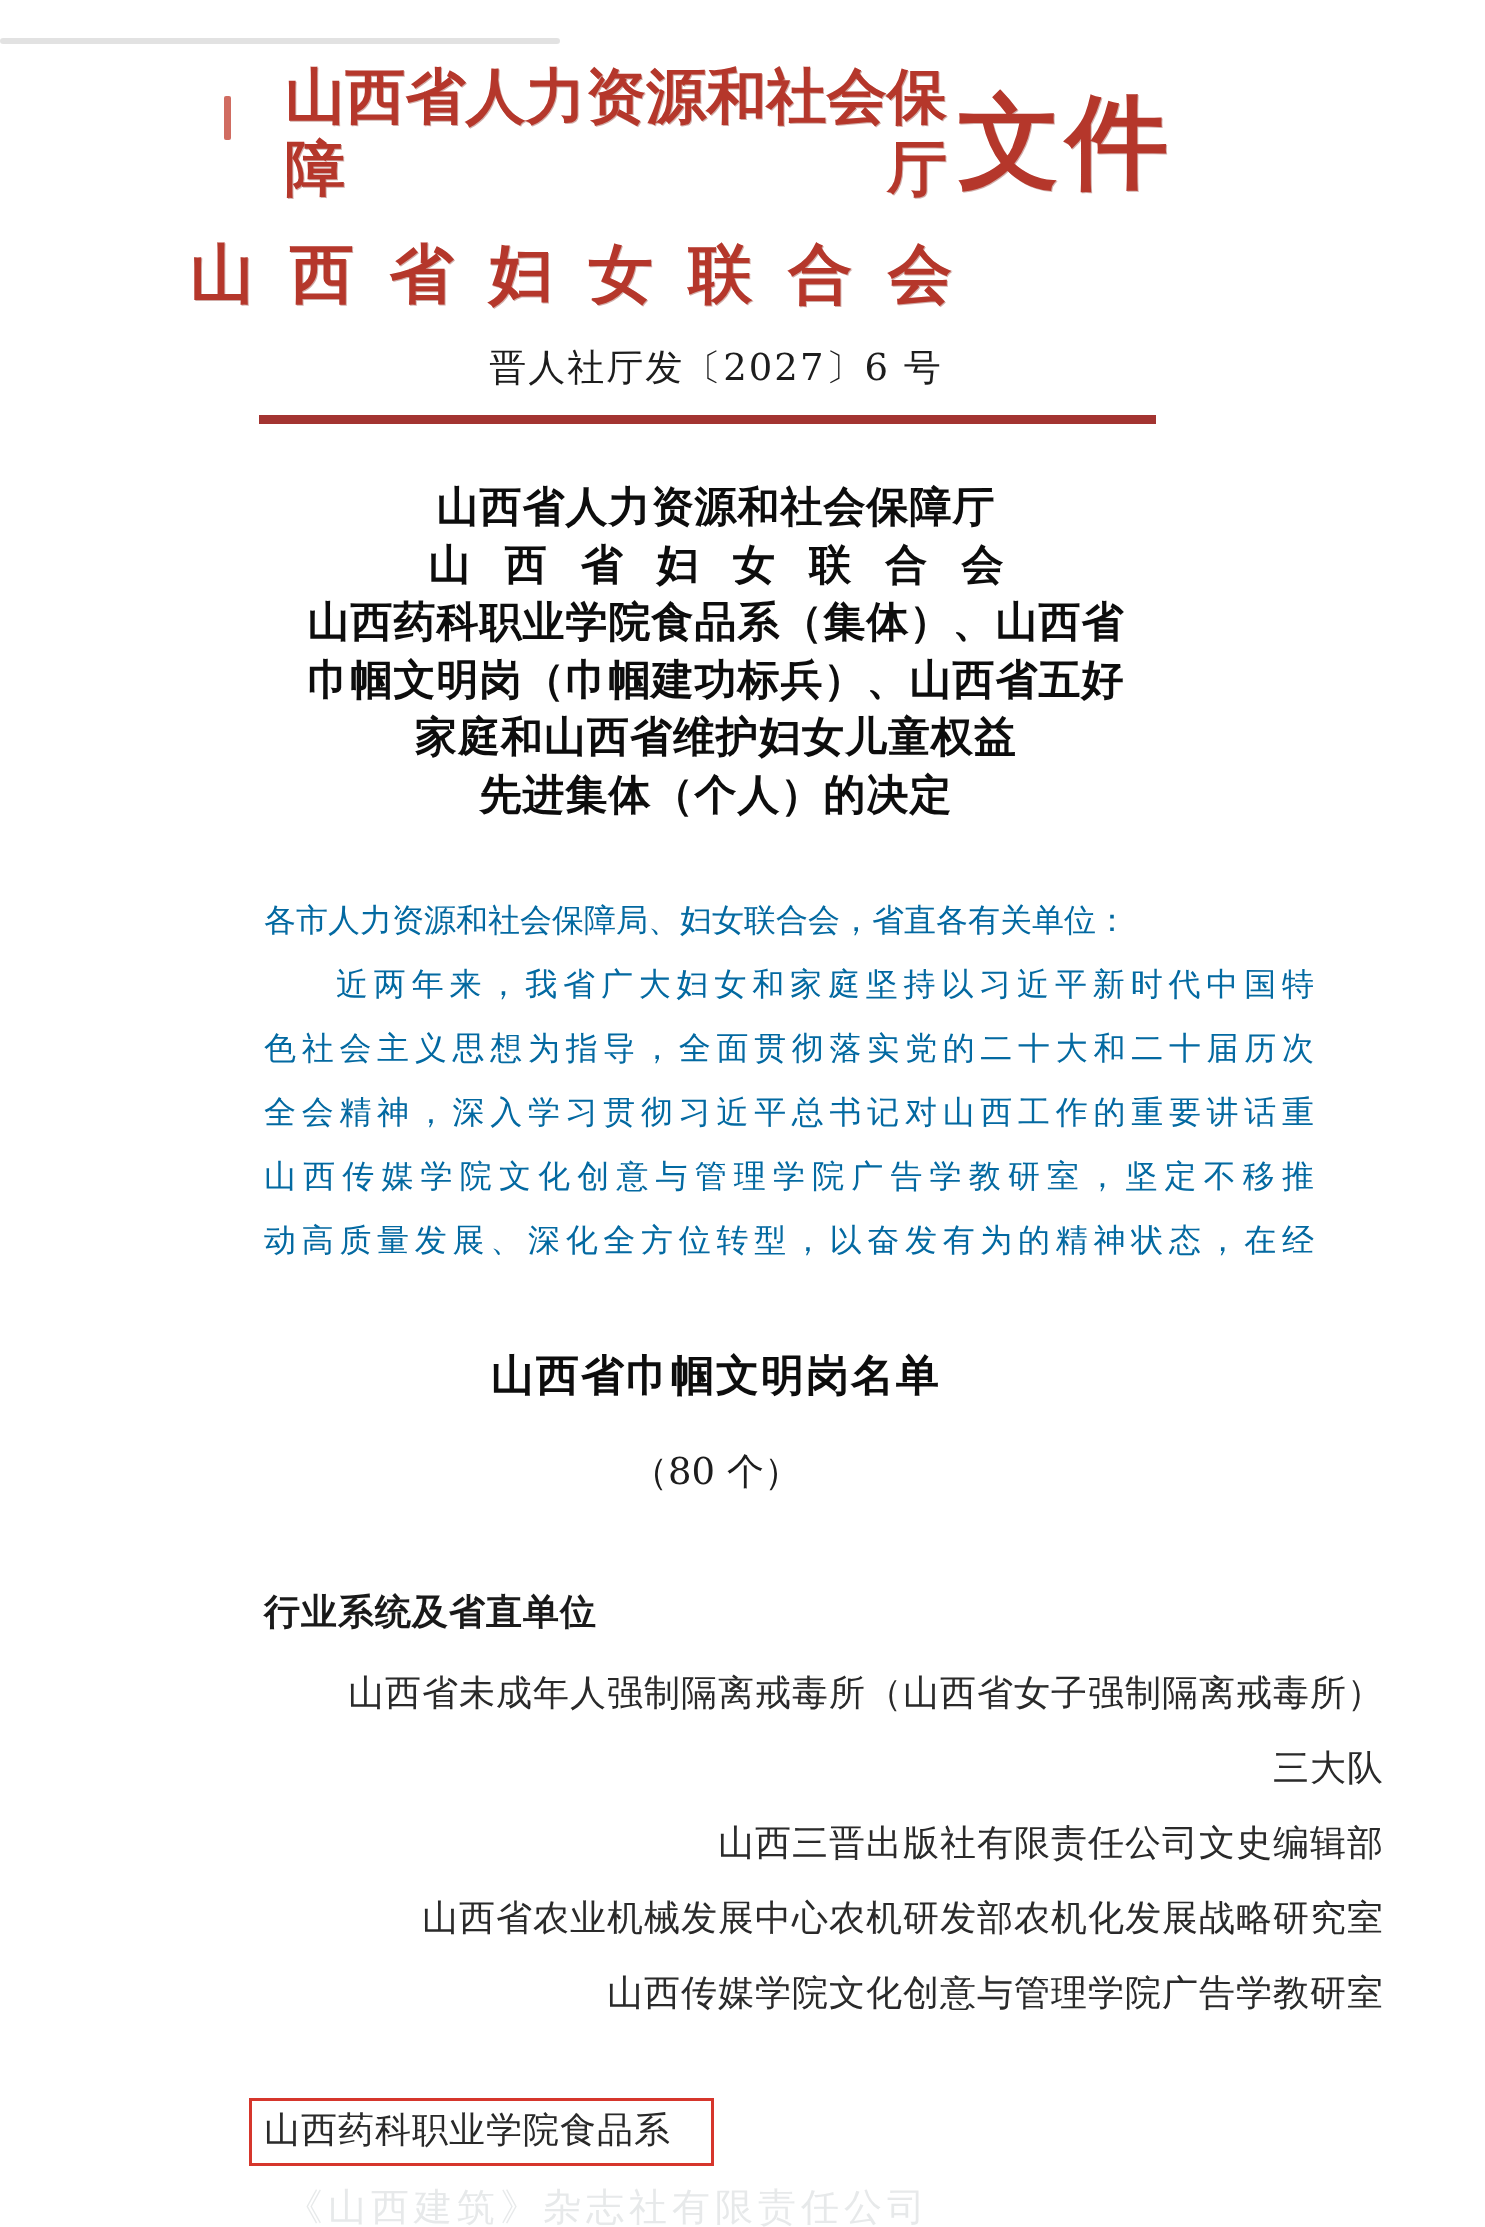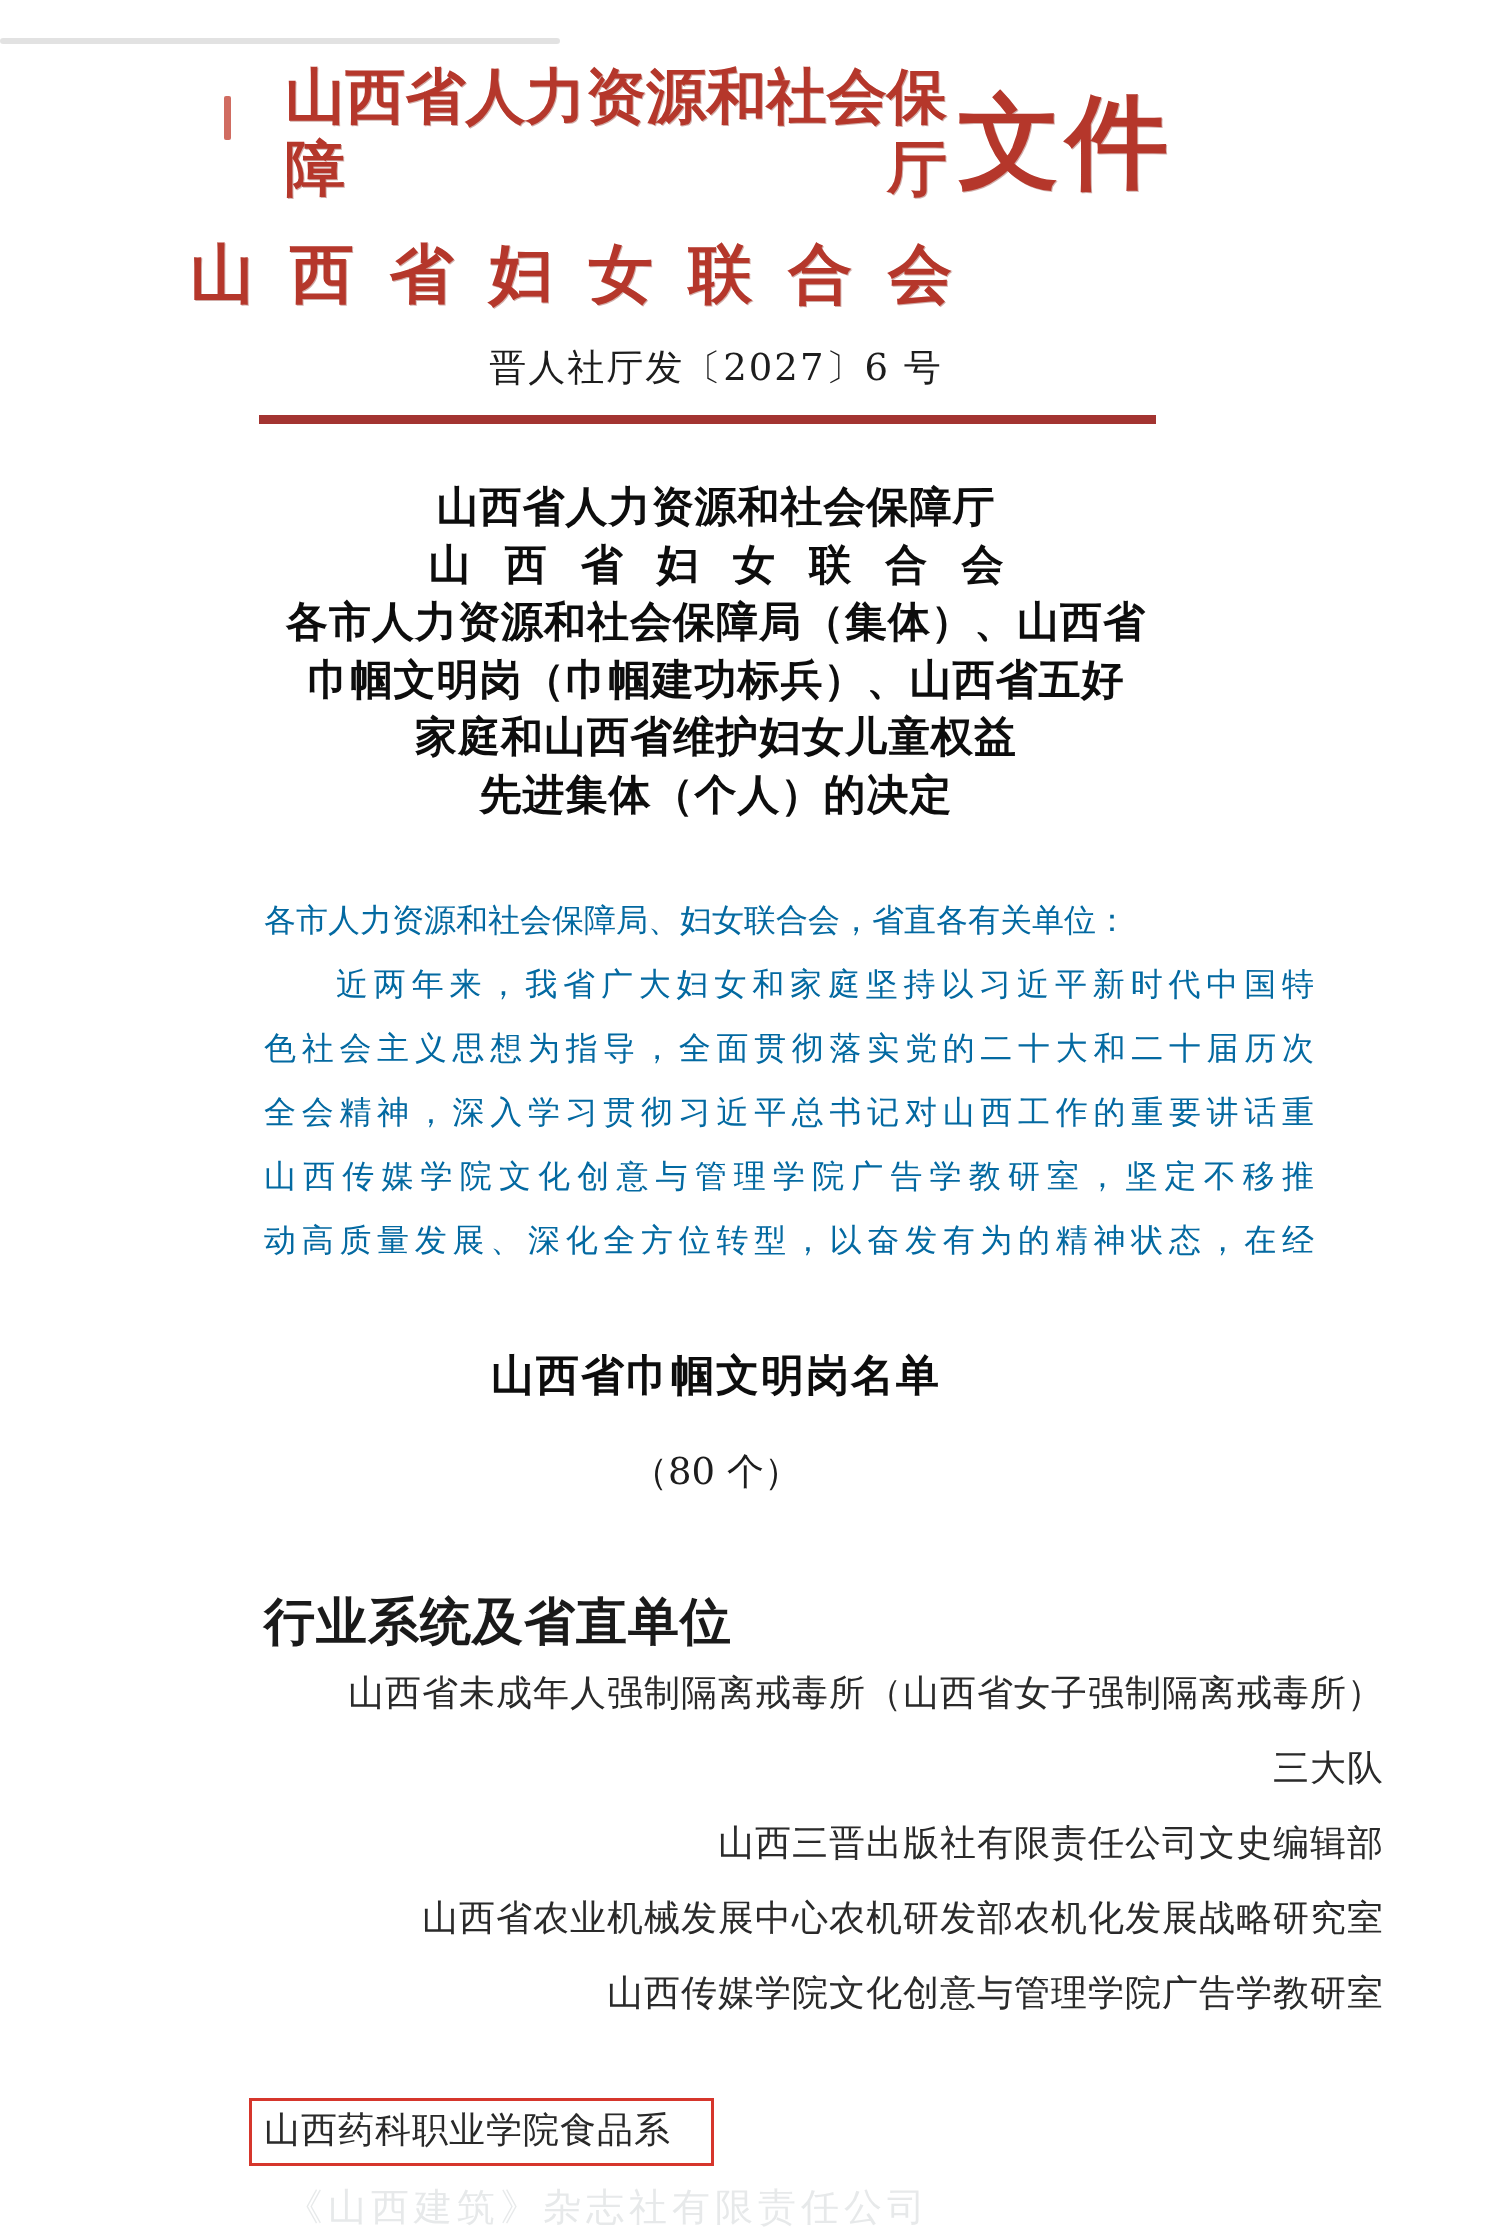--- a/index.html
+++ b/index.html
@@ -32,21 +32,21 @@
   .title-spaced{width:575px;margin:0 auto;text-align:justify;text-align-last:justify;letter-spacing:0;}
   
   .body-block{position:absolute;left:264px;top:888px;width:1050px;font-size:32px;line-height:64px;color:#0369a1;}
   .jline{text-align:justify;text-align-last:justify;}
   .indent{text-indent:72px;}
   
   .list-title{top:1350px;font-size:43px;font-weight:bold;color:#0d0d0d;line-height:1.2;letter-spacing:2px;}
   .list-count{top:1444px;font-size:37px;line-height:1.5;color:#1d1d1d;}
   .industry-heading{position:absolute;left:264px;top:1588px;
                     font-family:"DejaVu Sans","Liberation Sans",sans-serif;
-                    font-size:51px;font-weight:bold;color:#1a1a1a;letter-spacing:1px;}
+                    font-size:36px;font-weight:bold;color:#1a1a1a;letter-spacing:1px;}
   .award-list{position:absolute;left:264px;top:1655px;width:1120px;font-size:36px;color:#2a2a2a;}
   .award-list .item{height:75px;line-height:75px;white-space:nowrap;letter-spacing:1px;text-align:right;}
   .boxed-item-wrap{position:absolute;left:249px;top:2098px;text-align:right;}
   .highlight-box{display:inline-block;border:3px solid #d6362c;padding:9px 40px 13px 12px;}
   .highlight-box .txt{font-size:36px;line-height:1.1;color:#2a2a2a;letter-spacing:1px;white-space:nowrap;}
   .faint-item{position:absolute;left:285px;top:2182px;font-size:38px;color:#7d8a8e;opacity:.18;
               letter-spacing:5px;white-space:nowrap;}
 </style>
 </head>
 <body>
@@ -62,21 +62,21 @@
     <div class="doc-type">文件</div>
   </div>
 
   <div class="axis doc-number">晋人社厅发〔2027〕6 号</div>
 
   <div class="red-rule"></div>
 
   <div class="axis title-block">
     <div>山西省人力资源和社会保障厅</div>
     <div class="title-spaced">山西省妇女联合会</div>
-    <div>各市人力资源和社会保障局（集体）、山西省</div>
+    <div>山西药科职业学院食品系（集体）、山西省</div>
     <div>巾帼文明岗（巾帼建功标兵）、山西省五好</div>
     <div>家庭和山西省维护妇女儿童权益</div>
     <div>先进集体（个人）的决定</div>
   </div>
 
   <div class="body-block">
     <div>各市人力资源和社会保障局、妇女联合会，省直各有关单位：</div>
     <div class="jline indent">近两年来，我省广大妇女和家庭坚持以习近平新时代中国特</div>
     <div class="jline">色社会主义思想为指导，全面贯彻落实党的二十大和二十届历次</div>
     <div class="jline">全会精神，深入学习贯彻习近平总书记对山西工作的重要讲话重</div>

